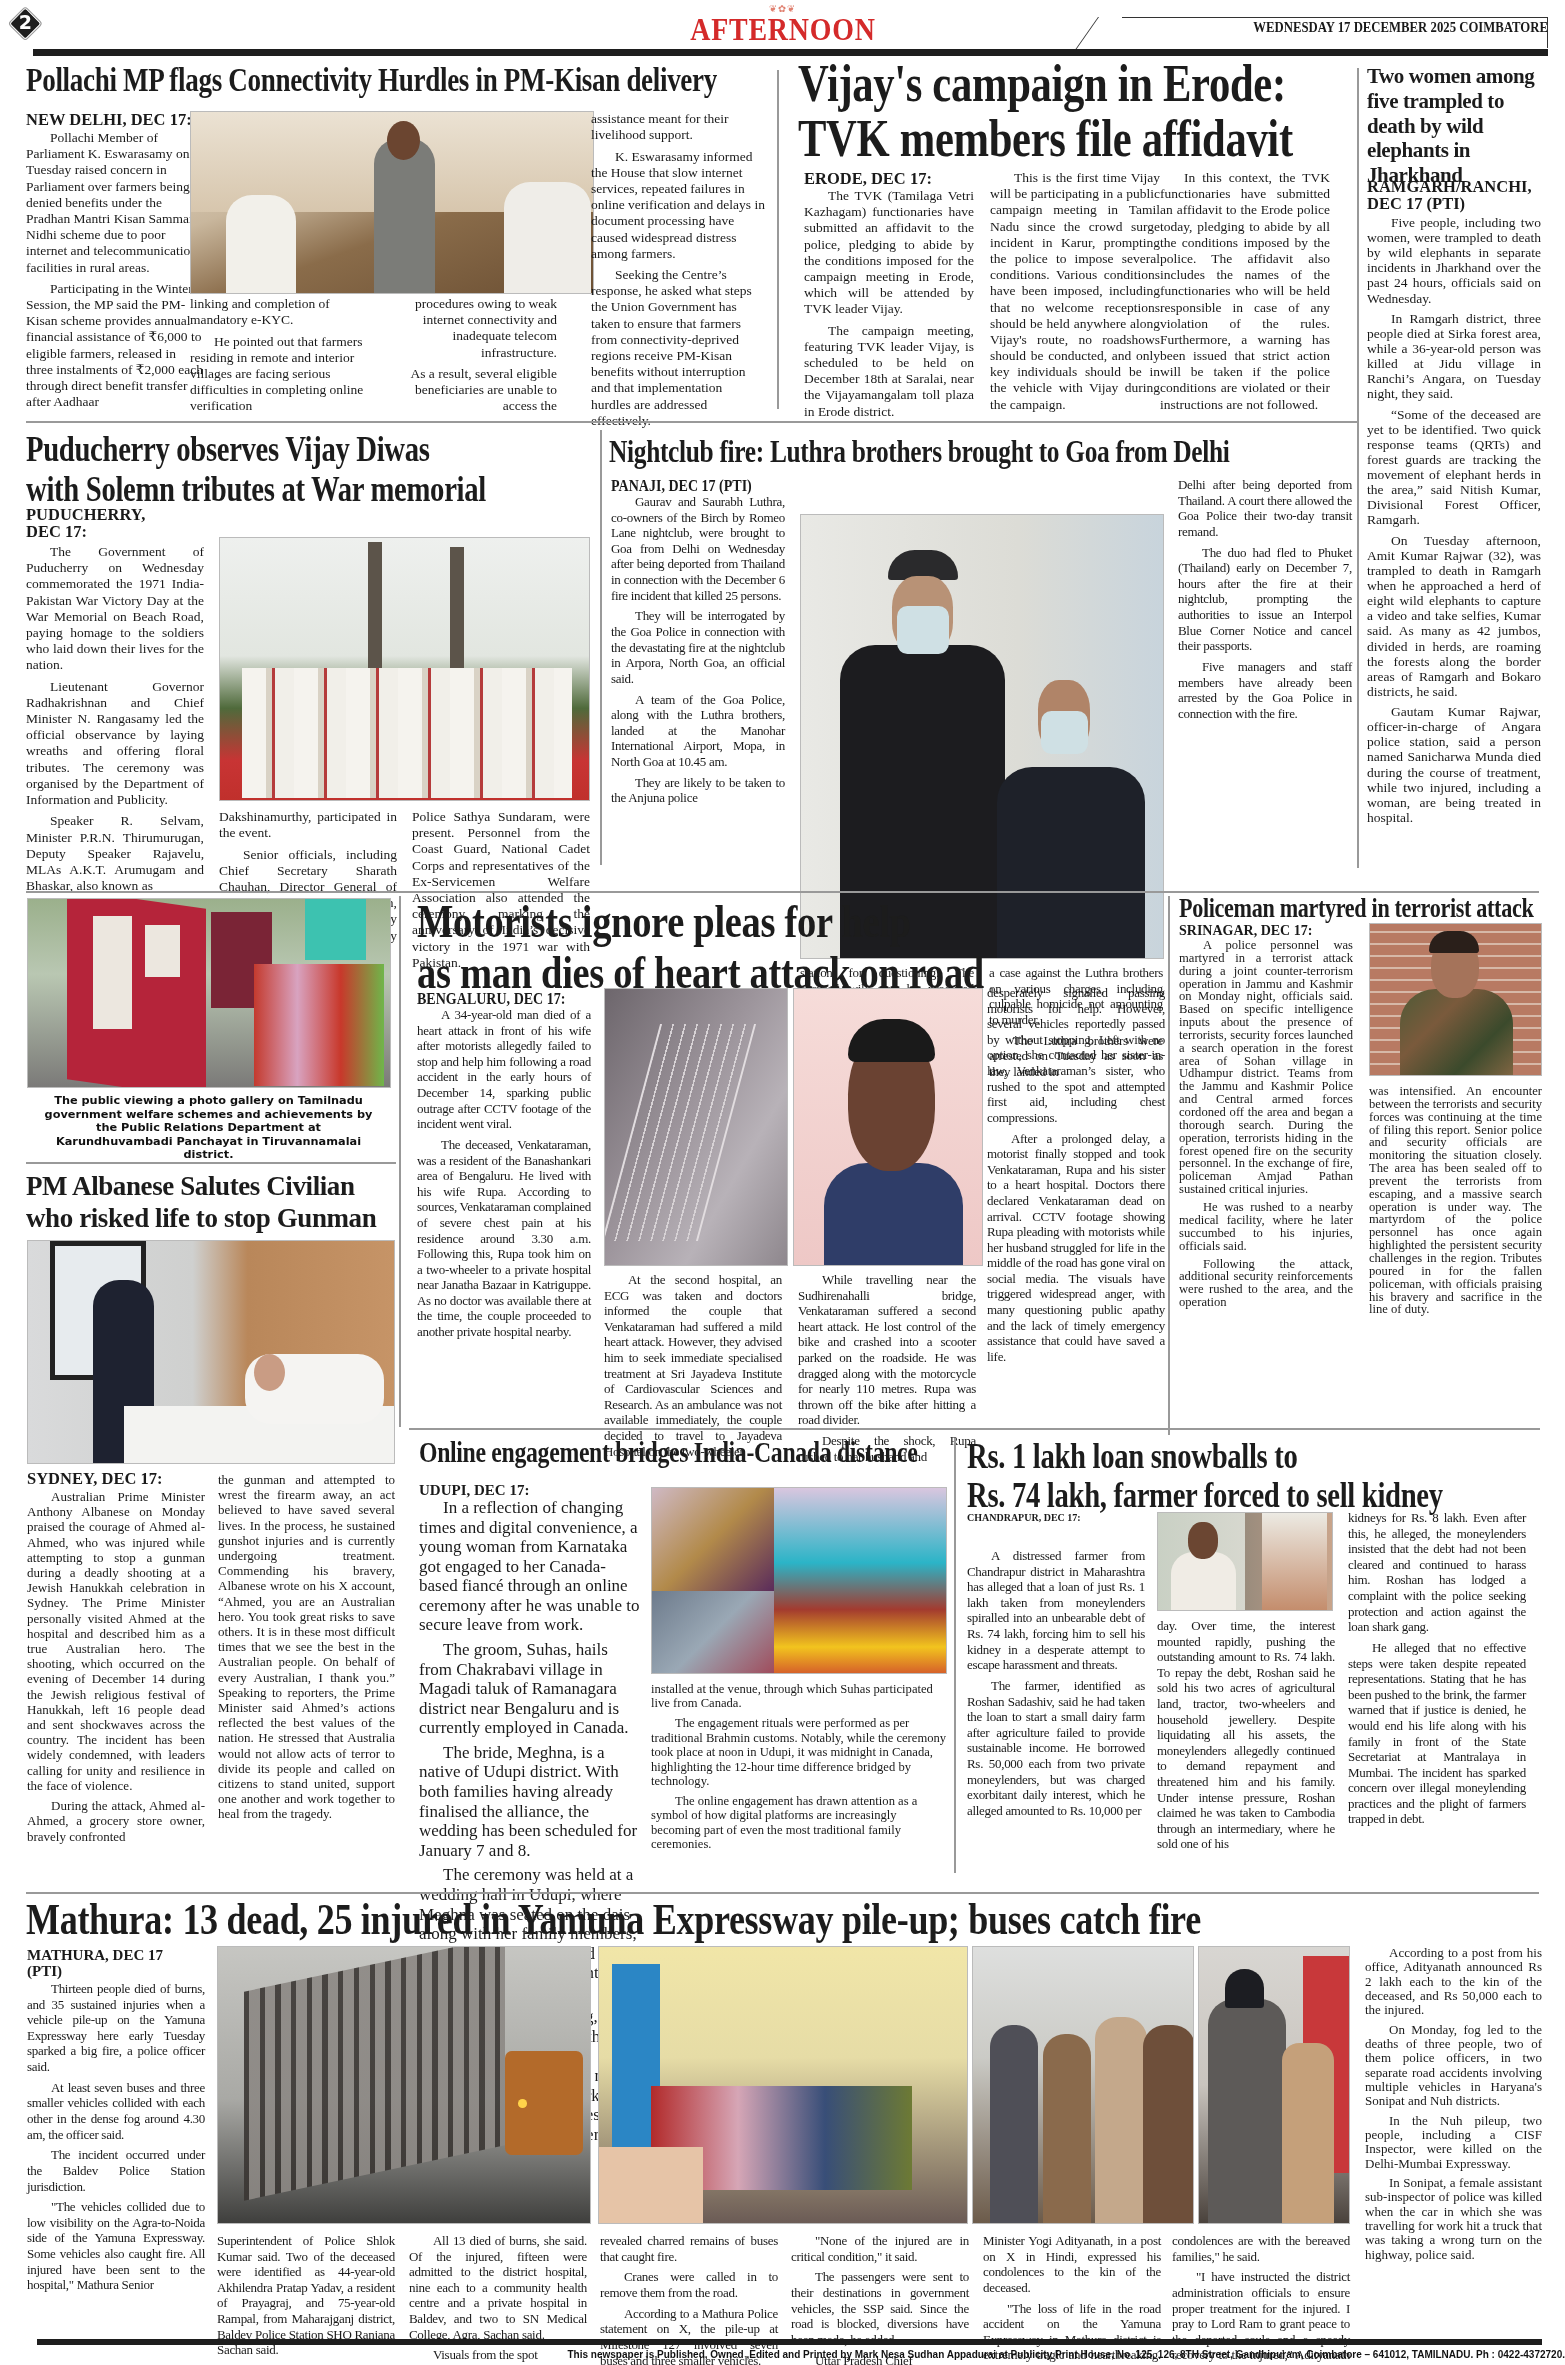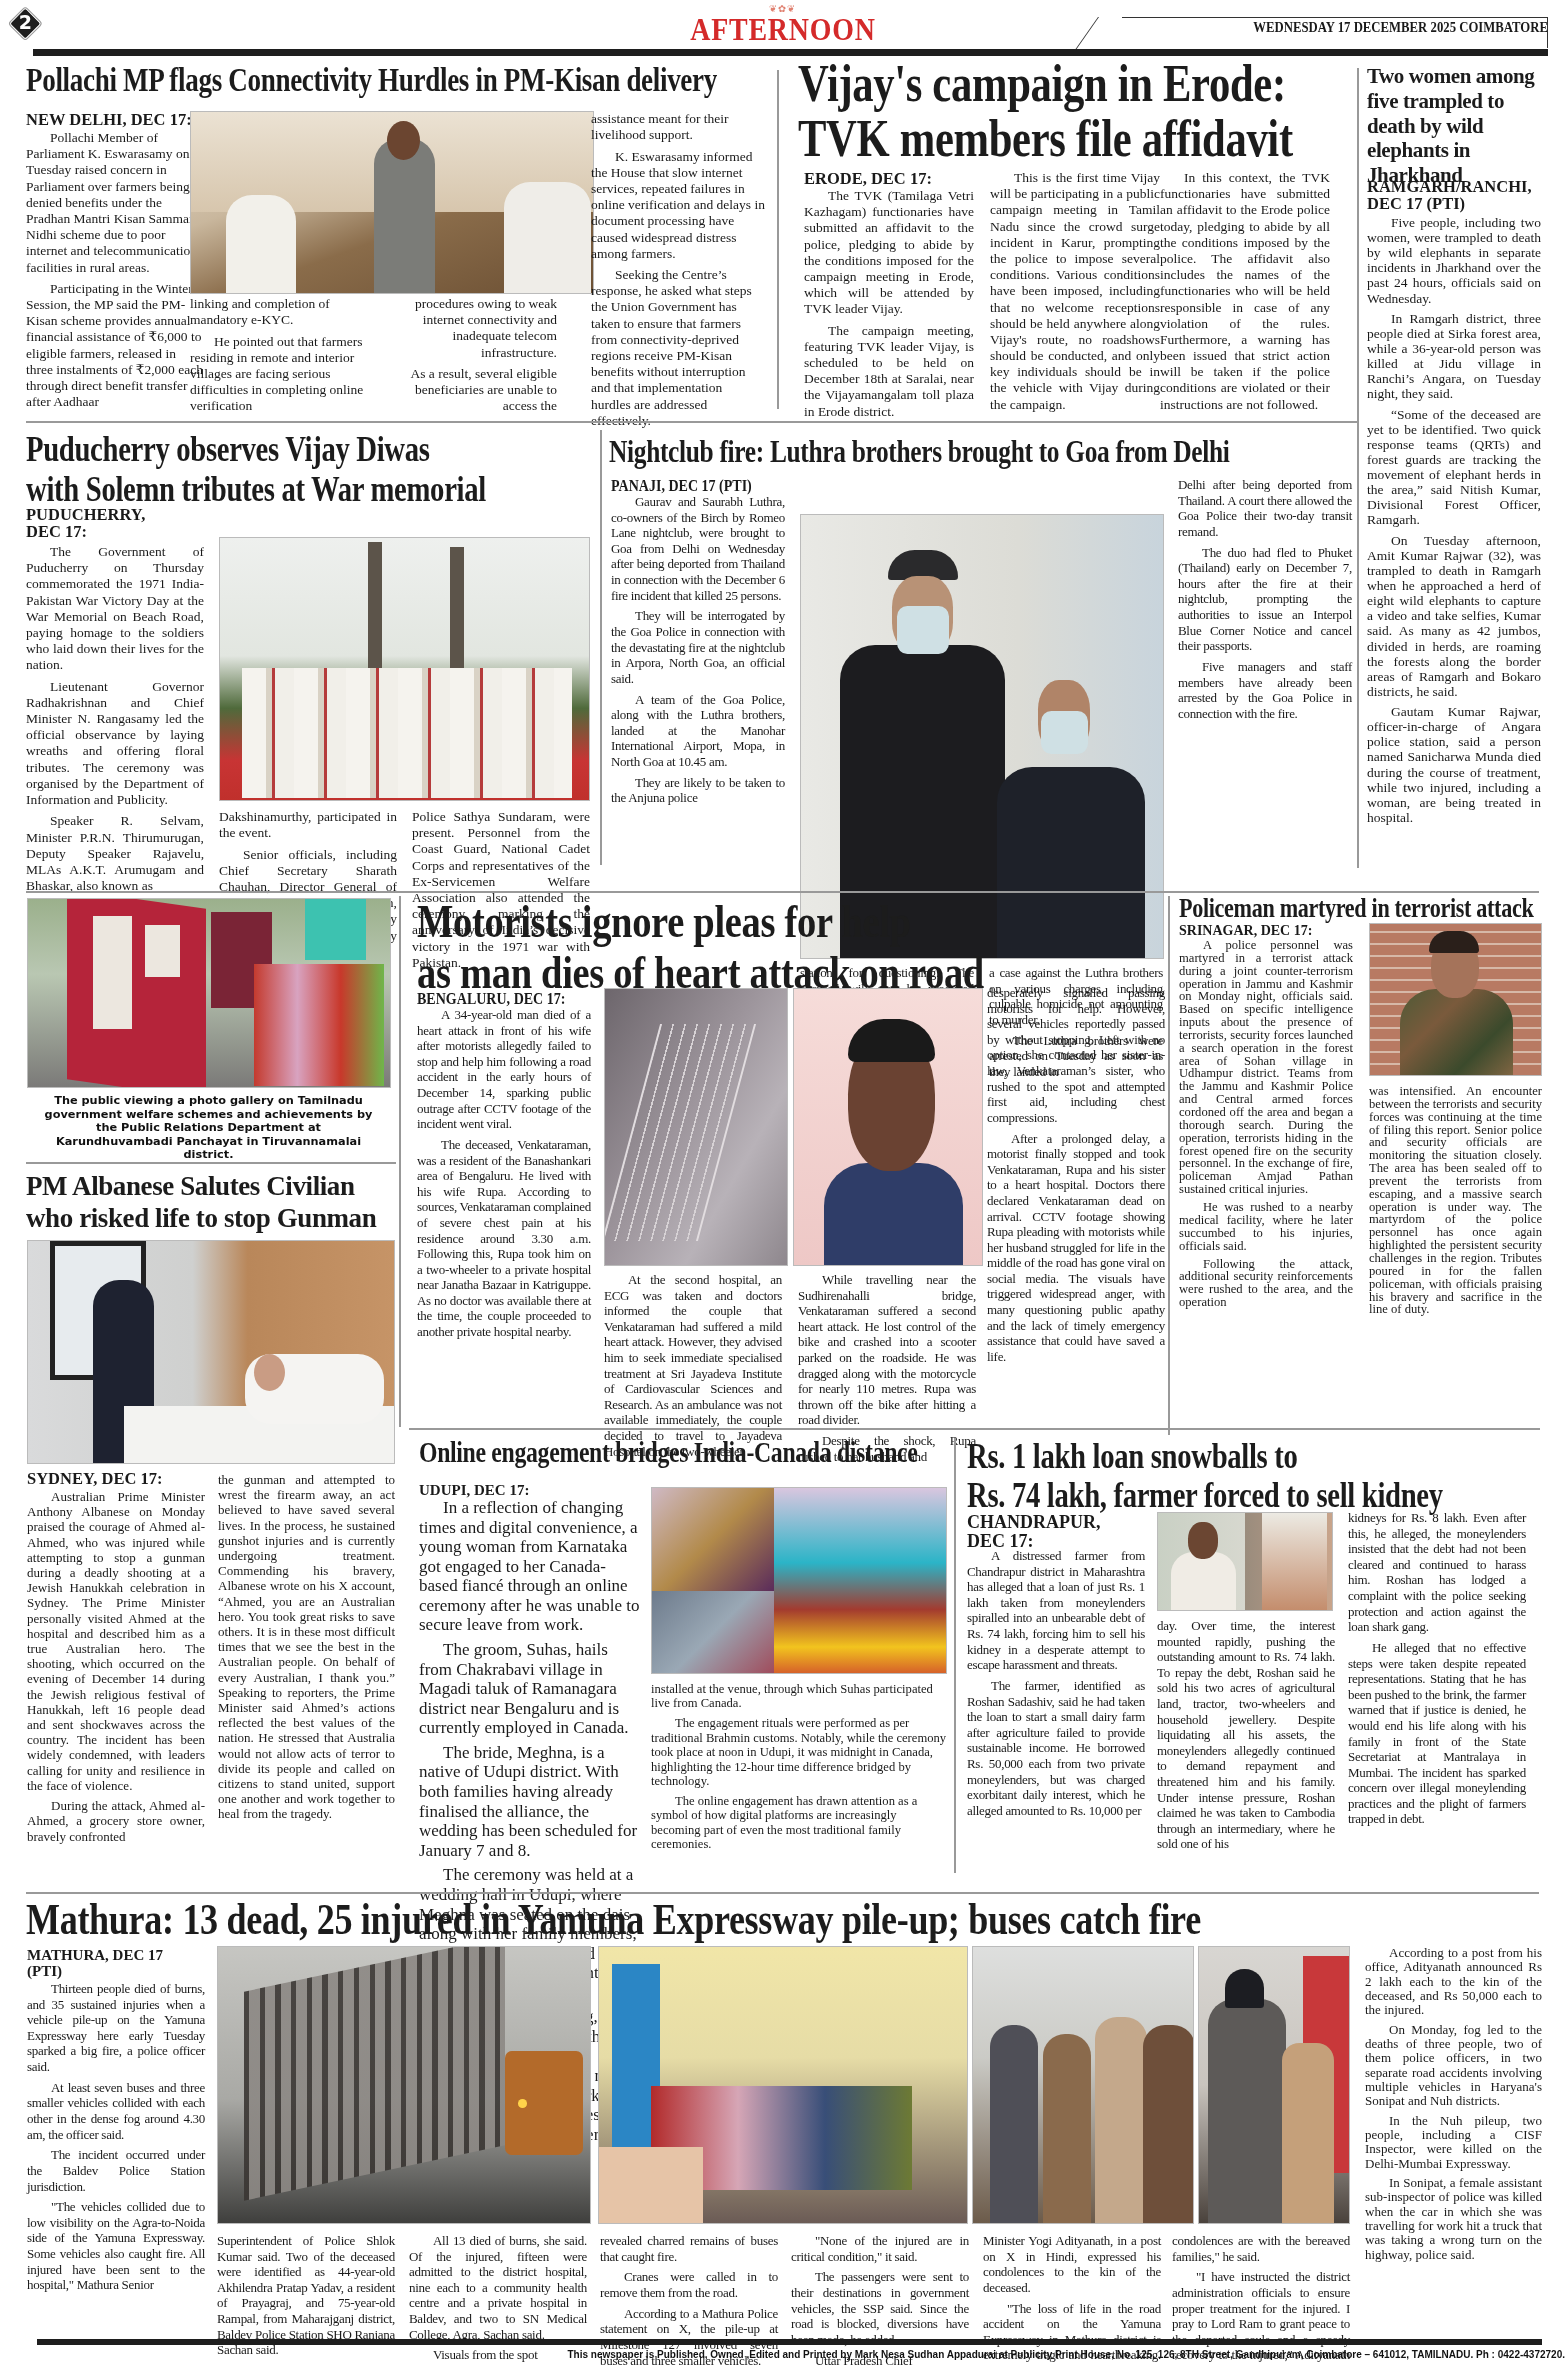--- a/index.html
+++ b/index.html
@@ -88,21 +88,21 @@
 </div>
 
 <div class="rule" style="left:26px;top:421px;width:1331px"></div>
 
 <div class="abs hl cond" style="left:26px;top:430px;font-size:35px;line-height:1.15">
   <div>Puducherry observes Vijay Diwas</div>
   <div>with Solemn tributes at War memorial</div>
 </div>
 <div class="abs dl" style="left:26px;top:506px;width:139px">PUDUCHERRY, DEC 17:</div>
 <div class="abs col" style="left:26px;top:544px;width:178px">
-  <p>The Government of Puducherry on Thursday commemorated the 1971 India-Pakistan War Victory Day at the War Memorial on Beach Road, paying homage to the soldiers who laid down their lives for the nation.</p>
+  <p>The Government of Puducherry on Wednesday commemorated the 1971 India-Pakistan War Victory Day at the War Memorial on Beach Road, paying homage to the soldiers who laid down their lives for the nation.</p>
   <p>Lieutenant Governor Radhakrishnan and Chief Minister N. Rangasamy led the official observance by laying wreaths and offering floral tributes. The ceremony was organised by the Department of Information and Publicity.</p>
   <p>Speaker R. Selvam, Minister P.R.N. Thirumurugan, Deputy Speaker Rajavelu, MLAs A.K.T. Arumugam and Bhaskar, also known as</p>
 </div>
 <div class="photo" style="left:219px;top:537px;width:371px;height:264px;background:linear-gradient(180deg,#eef0ee 0%,#e2e6e0 45%,#4f6a3b 65%,#c83434 85%,#c0302c 100%)">
   <div style="position:absolute;left:148px;top:4.3px;width:14px;height:174px;background:#5c544a"></div>
   <div style="position:absolute;left:230px;top:8.7px;width:14px;height:165px;background:#5c544a"></div>
   <div style="position:absolute;left:22px;top:130px;width:330px;height:130px;background:repeating-linear-gradient(90deg,#f5f3ee 0 24px,#d9d2c5 24px 30px,#b53b3b 30px 33px,#f1efe9 33px 52px)"></div>
 </div>
 <div class="abs col" style="left:219px;top:809px;width:178px">
   <p style="text-indent:0">Dakshinamurthy, participated in the event.</p>
@@ -244,21 +244,21 @@
   <p style="text-indent:0">installed at the venue, through which Suhas participated live from Canada.</p>
   <p>The engagement rituals were performed as per traditional Brahmin customs. Notably, while the ceremony took place at noon in Udupi, it was midnight in Canada, highlighting the 12-hour time difference bridged by technology.</p>
   <p>The online engagement has drawn attention as a symbol of how digital platforms are increasingly becoming part of even the most traditional family ceremonies.</p>
 </div>
 <div class="vrule" style="left:954px;top:1438px;height:435px"></div>
 
 <div class="abs hl cond" style="left:967px;top:1438px;font-size:35px;line-height:1.1">
   <div>Rs. 1 lakh loan snowballs to</div>
   <div>Rs. 74 lakh, farmer forced to sell kidney</div>
 </div>
-<div class="abs dl" style="left:967px;top:1513px;width:130px;font-size:18px">CHANDRAPUR, DEC 17:</div>
+<div class="abs dl" style="left:967px;top:1513px;width:130px;font-size:10px">CHANDRAPUR, DEC 17:</div>
 <div class="abs col narrow" style="left:967px;top:1548px;width:178px">
   <p>A distressed farmer from Chandrapur district in Maharashtra has alleged that a loan of just Rs. 1 lakh taken from moneylenders spiralled into an unbearable debt of Rs. 74 lakh, forcing him to sell his kidney in a desperate attempt to escape harassment and threats.</p>
   <p>The farmer, identified as Roshan Sadashiv, said he had taken the loan to start a small dairy farm after agriculture failed to provide sustainable income. He borrowed Rs. 50,000 each from two private moneylenders, but was charged exorbitant daily interest, which he alleged amounted to Rs. 10,000 per</p>
 </div>
 <div class="photo" style="left:1157px;top:1512px;width:176px;height:99px;background:linear-gradient(90deg,#c9d0c4 0%,#d7d8cf 50%,#9a8c7d 50%,#c8a48b 100%)">
   <div style="position:absolute;left:13px;top:39px;width:65px;height:61px;background:#f0ece5;border-radius:22px 22px 0 0"></div>
   <div style="position:absolute;left:30px;top:8.7px;width:30px;height:37px;background:#6b4632;border-radius:45%"></div>
   <div style="position:absolute;left:104px;top:0;width:65px;height:99px;background:linear-gradient(180deg,#eceae3,#c38b6a)"></div>
 </div>
 <div class="abs col narrow" style="left:1157px;top:1618px;width:178px">

